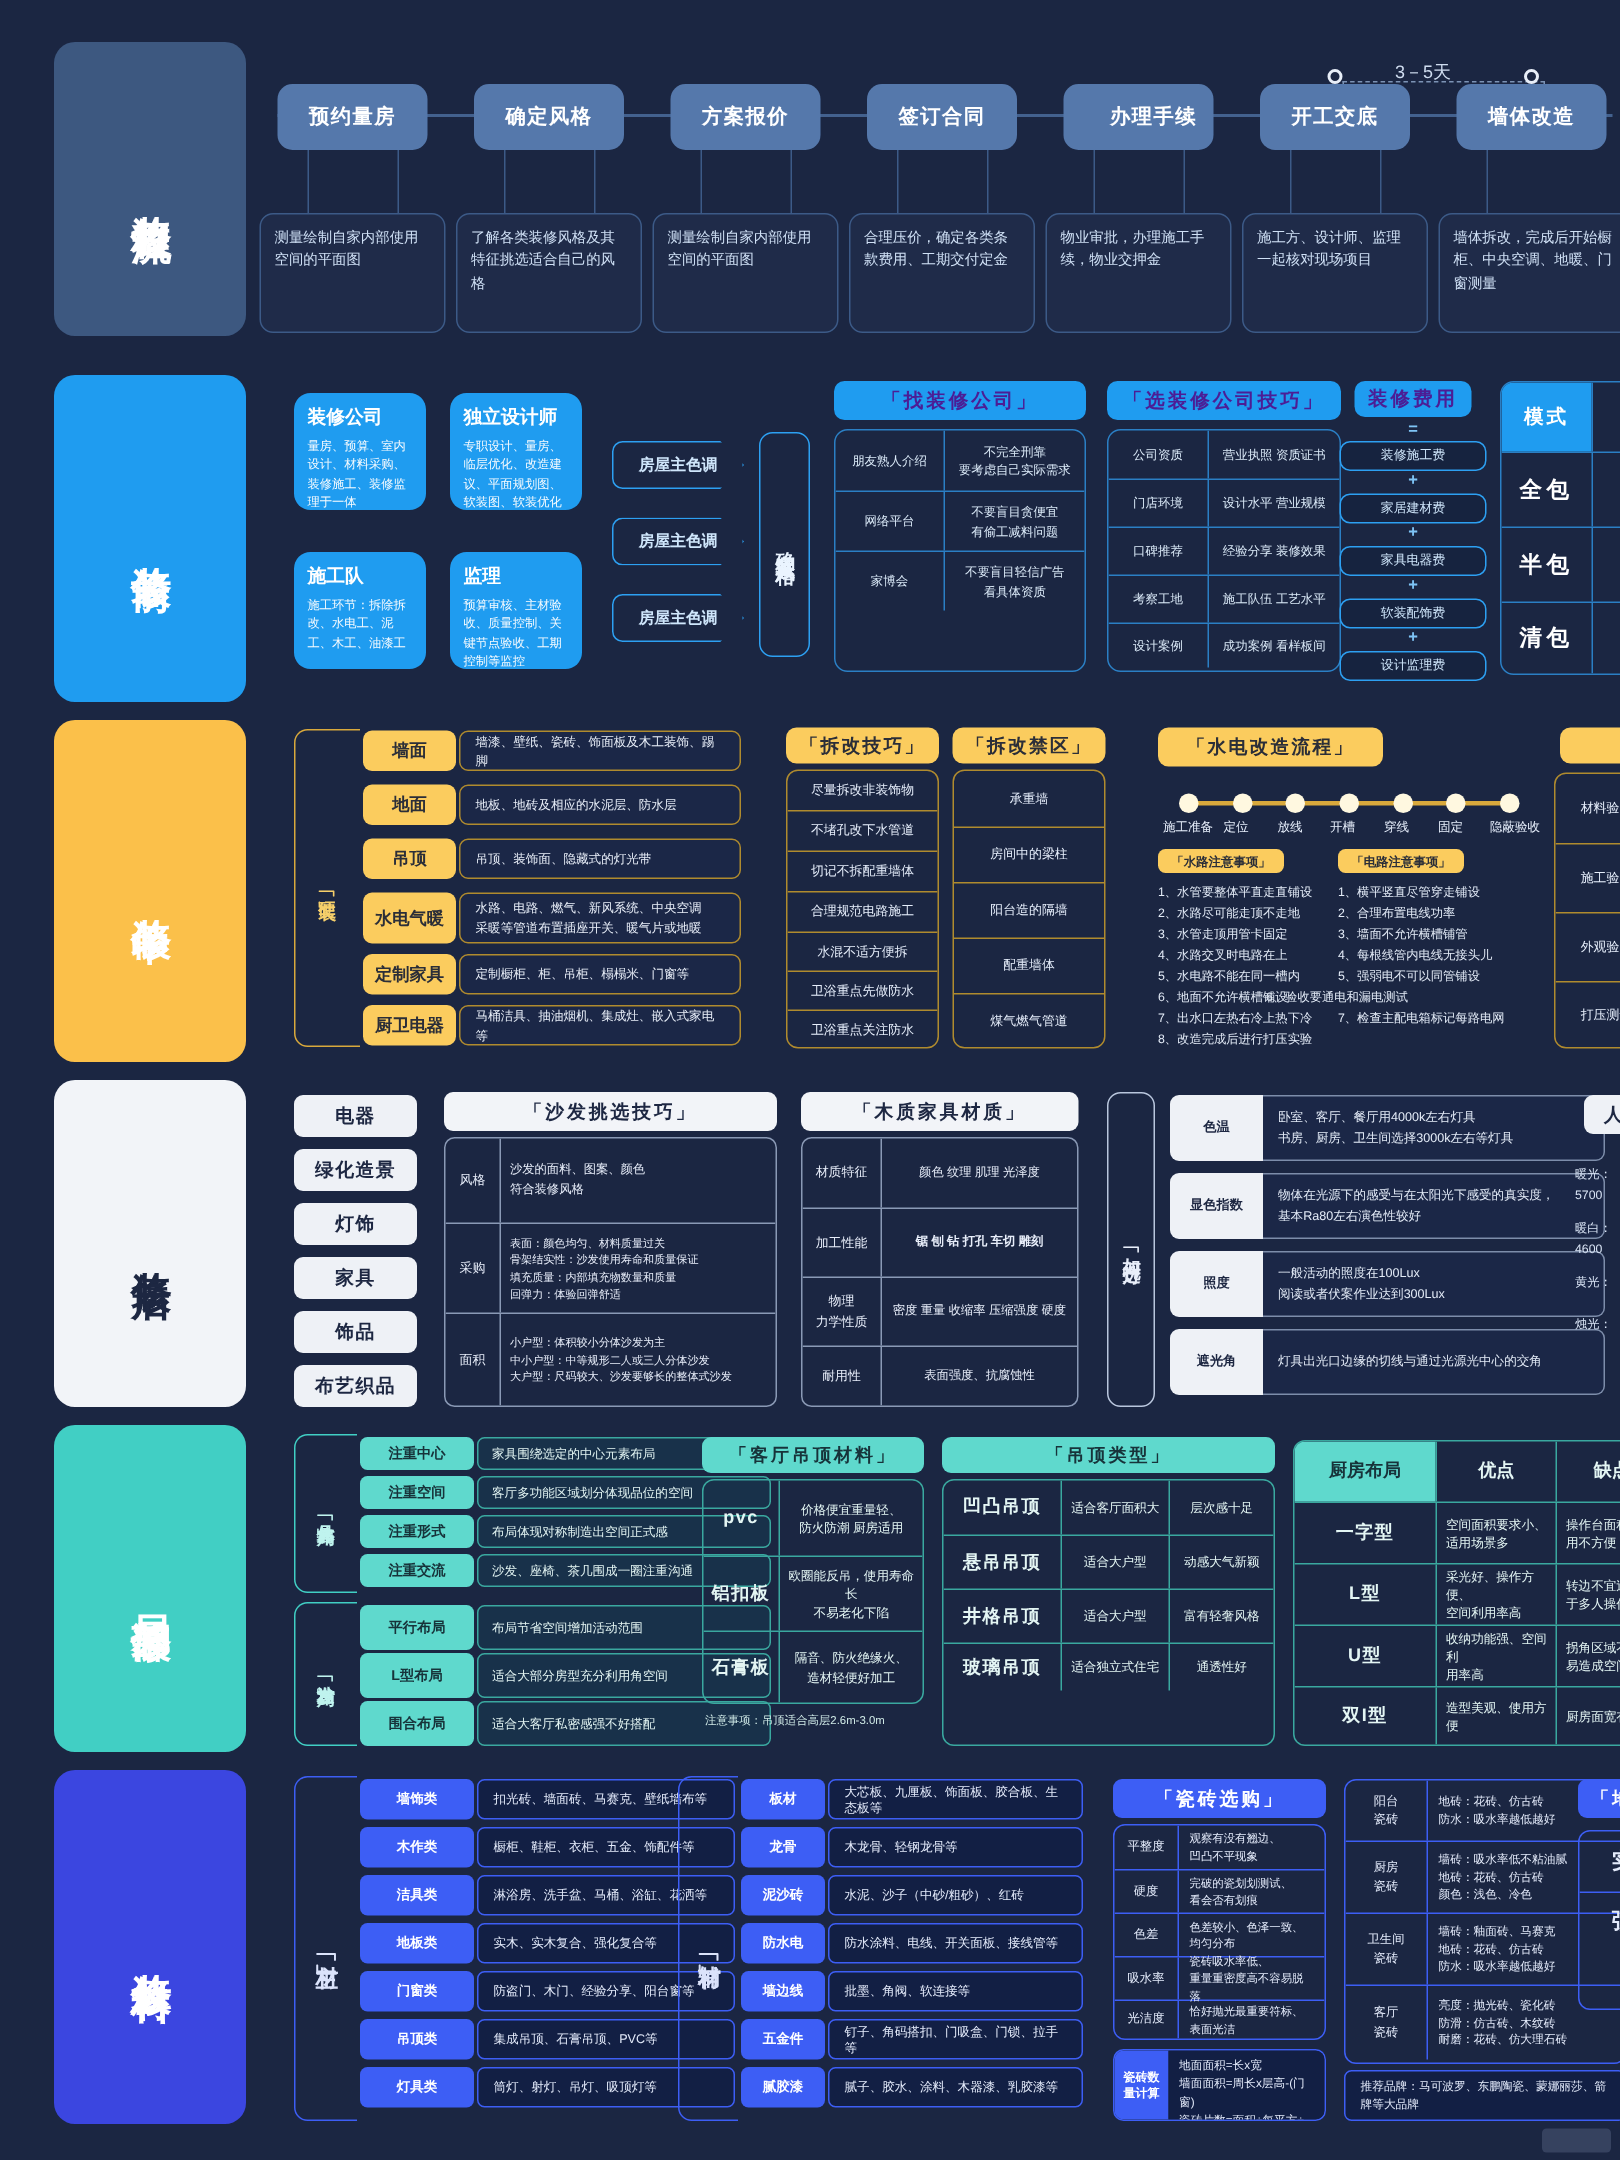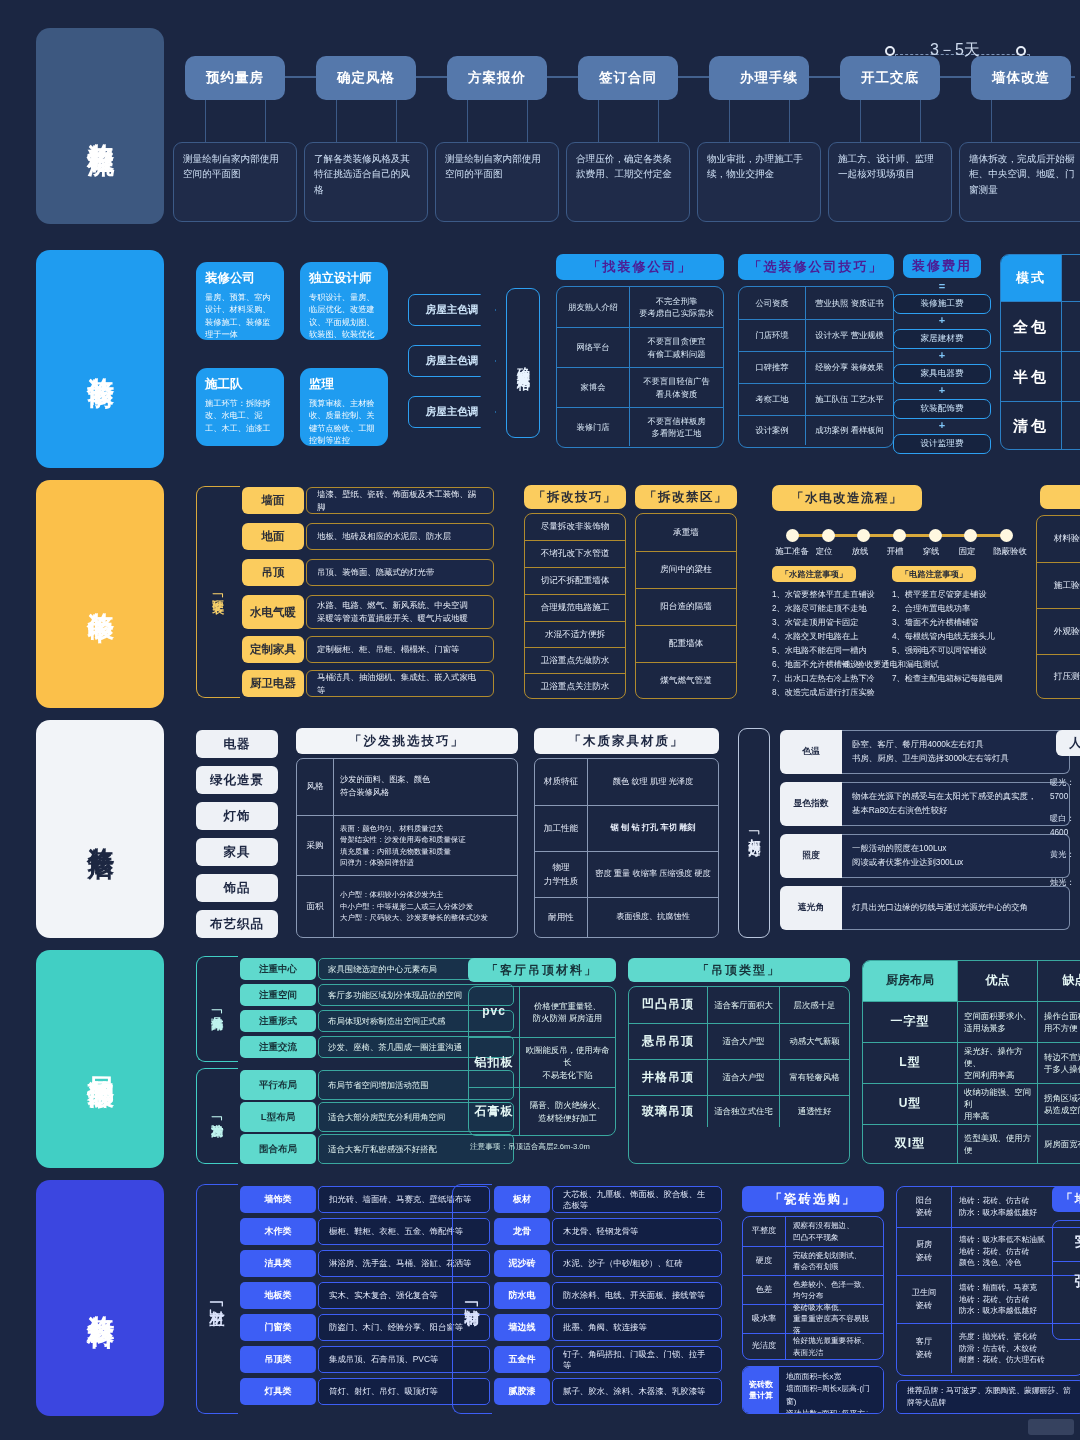--- a/index.html
+++ b/index.html
@@ -43,21 +43,21 @@
     position:absolute; top:114px; width:124px; height:80px; border-radius:9px;
     border:1px solid #3c5a87; background:#1f2b49; color:#cfe0f5;
     font-size:9.6px; line-height:1.6; padding:8px 9px; text-align:left;
   }
   .fstem{ position:absolute; top:72px; width:1px; height:42px; background:#3c5a87; }
   .dot{
     position:absolute; width:10px; height:10px; border-radius:50%;
     border:2px solid #e8eef8; background:#1b2642; top:18px;
   }
   .daybracket{ position:absolute; top:26px; border:1px dashed #7d93b5; border-bottom:none; height:14px; }
-  .daylabel{ position:absolute; top:12px; font-size:16px; color:#cfdcef; }
+  .daylabel{ position:absolute; top:12px; font-size:12px; color:#cfdcef; }
 
   
   #s2{ top:250px; height:218px; }
   #s2 .vtitle{ position:absolute; left:36px; top:0; width:128px; height:218px; background:#1f9cf0; }
   .bluecard{ position:absolute; border-radius:11px; background:#1f9cf0; color:#fff; padding:8px 9px; }
   .bluecard .bt{ font-size:12.5px; font-weight:bold; display:block; margin-bottom:5px; }
   .bluecard .bb{ font-size:8.2px; line-height:1.5; display:block; opacity:.96; }
   .arrowchip{
     position:absolute; width:88px; height:32px; border:1.4px solid #2da0f2; color:#cfe6fb;
     font-size:10.5px; font-weight:bold; display:flex; align-items:center; justify-content:center;
@@ -297,25 +297,20 @@
         </div>
       <div class="tr" style="height:40px;">
           <div class="td" style="width:72px;">网络平台</div>
           <div class="td" style="width:94px; white-space:pre-line;">不要盲目贪便宜
 有偷工减料问题</div>
         </div>
       <div class="tr" style="height:40px;">
           <div class="td" style="width:72px;">家博会</div>
           <div class="td" style="width:94px; white-space:pre-line;">不要盲目轻信广告
 看具体资质</div>
-        </div>
-      <div class="tr" style="height:39px;">
-          <div class="td" style="width:72px;">装修门店</div>
-          <div class="td" style="width:94px; white-space:pre-line;">不要盲信样板房
-多看附近工地</div>
         </div>
     </div>
 
     <div class="tblhdr-blue" style="left:738px; top:4px; width:156px; height:26px;">「选装修公司技巧」</div>
     <div class="tbl" style="left:738px; top:36px; width:156px; height:162px;">
       <div class="tr" style="height:32px;">
           <div class="td" style="width:66px;">公司资质</div>
           <div class="td" style="width:88px;">营业执照 资质证书</div>
         </div>
       <div class="tr" style="height:32px;">

